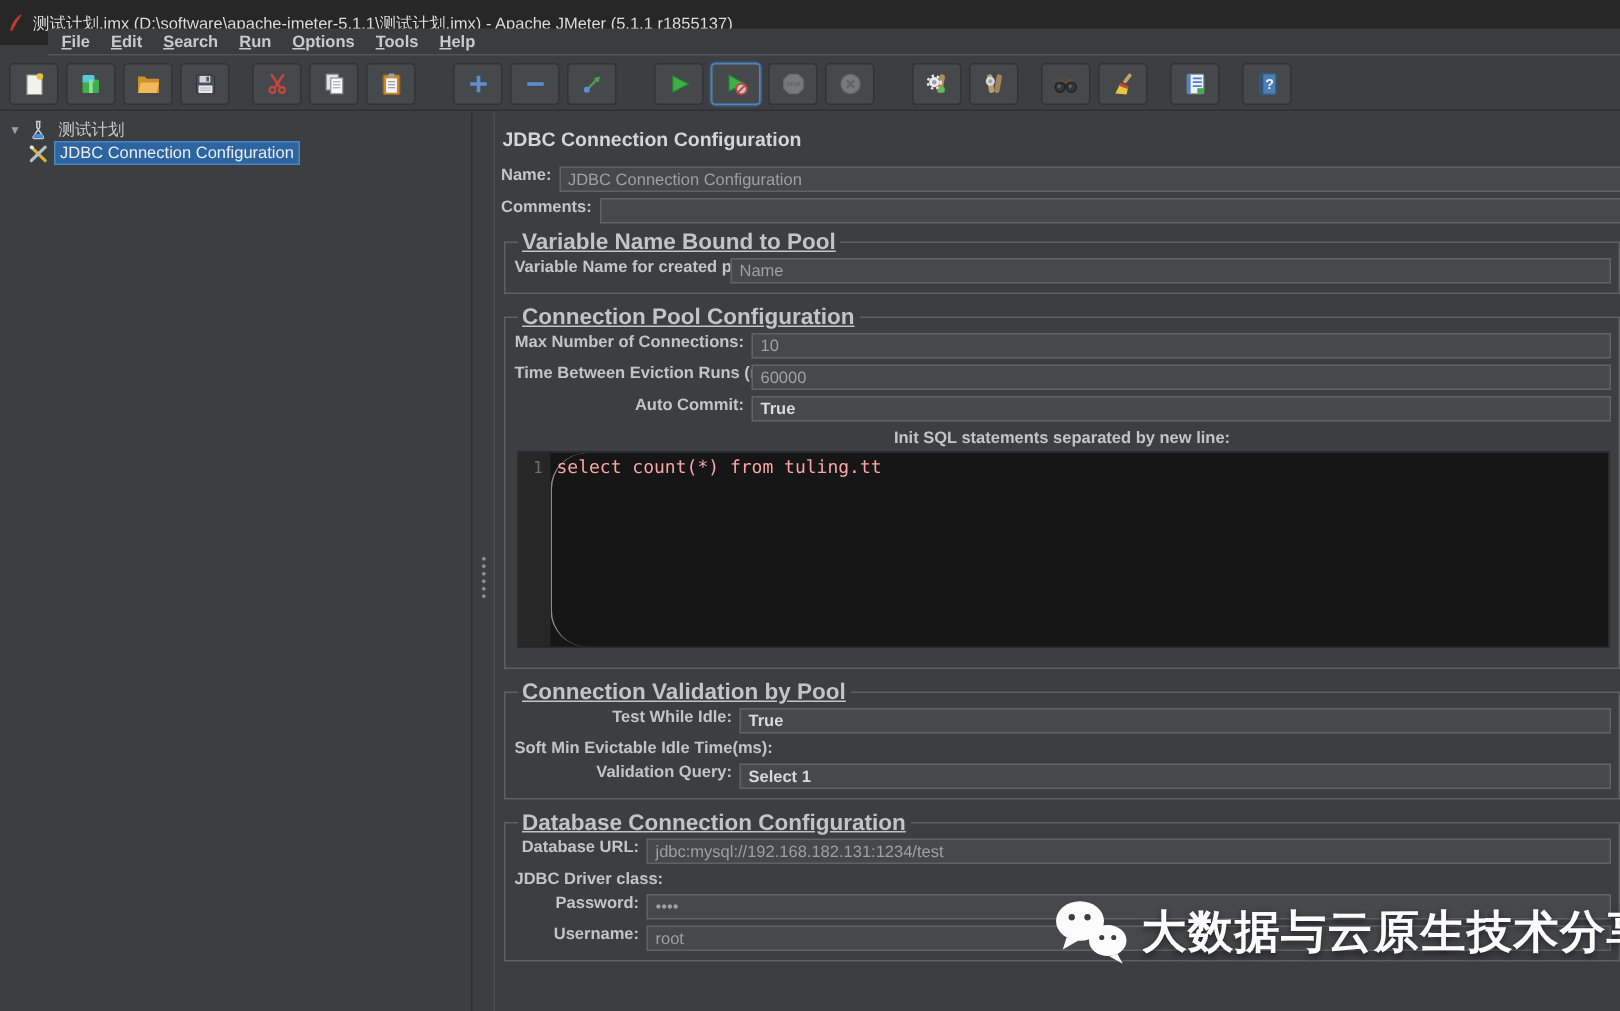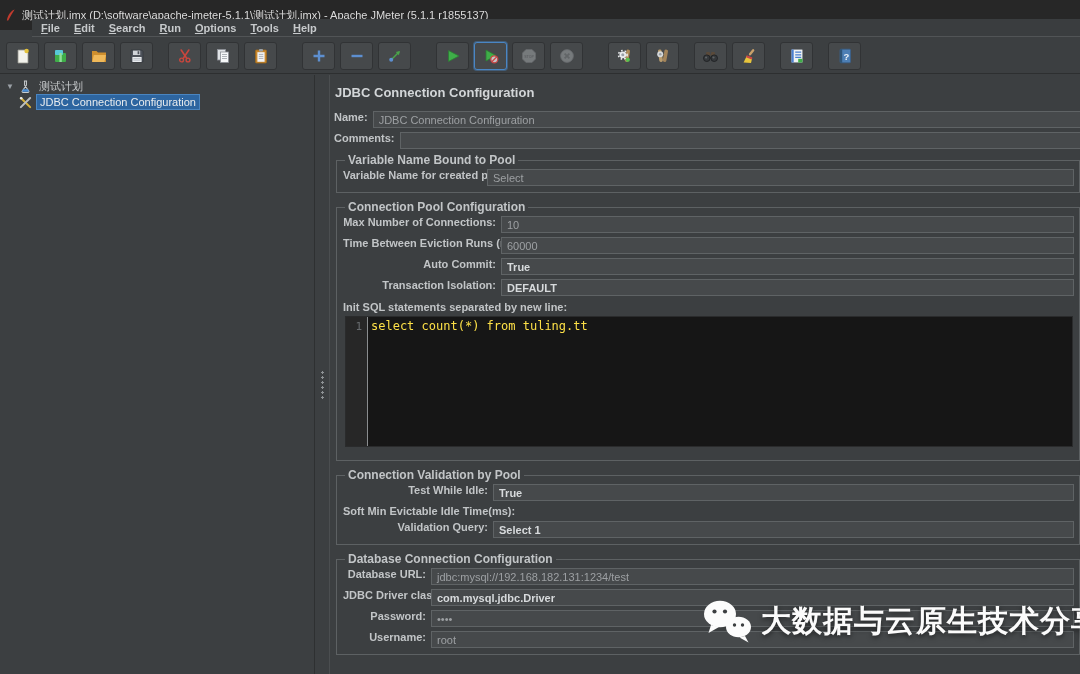--- a/index.html
+++ b/index.html
@@ -39,27 +39,27 @@
   .main-title{font-size:13px;font-weight:bold;color:#d3d6d8;margin:4px 0 11px 1px;}
   .frow{display:flex;align-items:flex-start;margin-bottom:4px;}
   .lbl{font-weight:bold;color:#c2c5c7;padding-right:5px;white-space:nowrap;flex:none;}
   .lbl.r158{width:158px;text-align:right;}
   .lbl.r150{width:150px;text-align:right;}
   .lbl.r88{width:88px;text-align:right;}
   .lbl.w144{width:144px;text-align:left;}
   .field{flex:1;height:17px;background:#46494b;border:1px solid #5f6365;color:#9da0a3;font-size:11px;display:flex;align-items:center;padding:0 5px;margin-right:-1px;white-space:nowrap;overflow:hidden;}
   .field.combo{color:#d7dadc;font-weight:bold;}
   fieldset{border:1px solid #5d6163;margin:2px 0 7px 2px;padding:2px 6px 5px 6px;}
-  legend{font-size:12px;font-weight:bold;color:#c2c5c7;padding:0 3px;margin-left:2px;}
+  legend{font-size:15px;font-weight:bold;color:#c2c5c7;padding:0 3px;margin-left:2px;text-decoration:underline;}
   fieldset .frow{margin-bottom:4px;}
   fieldset .frow:last-child{margin-bottom:1px;}
-  .sql-label{text-align:left;font-weight:bold;color:#c2c5c7;margin:5px 0 3px;}
+  .sql-label{text-align:center;font-weight:bold;color:#c2c5c7;margin:5px 0 3px;}
   .editor{height:131px;background:#161616;border:1px solid #2a2b2c;display:flex;margin:0 0 8px 2px;}
   .gutter{width:21px;background:#272727;color:#686c6f;font-family:"DejaVu Sans Mono",monospace;font-size:11px;text-align:right;padding:3px 5px 0 0;flex:none;}
-  .code{flex:1;border-left:1px solid #8a8d8f;padding:2px 0 0 3px;font-family:"DejaVu Sans Mono",monospace;font-size:12px;color:#fde047;white-space:pre;}
+  .code{flex:1;border-left:1px solid #8a8d8f;padding:2px 0 0 3px;font-family:"DejaVu Sans Mono",monospace;font-size:12px;color:#fca5a5;white-space:pre;border-radius:24px;}
   
   .watermark{position:absolute;left:702px;top:599px;display:flex;align-items:center;gap:9px;pointer-events:none;}
   .wm-text{font-size:30px;font-weight:bold;color:#fbfbfb;letter-spacing:1px;text-shadow:0 2px 5px rgba(0,0,0,.55);white-space:nowrap;}
   svg{display:block;}
 </style>
 </head>
 <body>
 
 <div class="titlebar">
   <span>
@@ -310,41 +310,37 @@
 
   <div class="frow">
     <span class="lbl">Comments:</span>
     <div class="field"></div>
   </div>
 
   <fieldset>
     <legend>Variable Name Bound to Pool</legend>
     <div class="frow">
       <span class="lbl w144">Variable Name for created pool:</span>
-      <div class="field">Select</div>
+      <div class="field">Name</div>
     </div>
   </fieldset>
 
   <fieldset>
     <legend>Connection Pool Configuration</legend>
     <div class="frow">
       <span class="lbl r158">Max Number of Connections:</span>
       <div class="field">10</div>
     </div>
     <div class="frow">
       <span class="lbl r158">Time Between Eviction Runs (ms):</span>
       <div class="field">60000</div>
     </div>
     <div class="frow">
       <span class="lbl r158">Auto Commit:</span>
       <div class="field combo">True</div>
-    </div>
-    <div class="frow">
-      <span class="lbl r158">Transaction Isolation:</span>
-      <div class="field combo">DEFAULT</div>
     </div>
     <div class="sql-label">Init SQL statements separated by new line:</div>
     <div class="editor">
       <div class="gutter">1</div>
       <div class="code">select count(*) from tuling.tt</div>
     </div>
   </fieldset>
 
   <fieldset>
     <legend>Connection Validation by Pool</legend>
@@ -362,21 +358,20 @@
   </fieldset>
 
   <fieldset>
     <legend>Database Connection Configuration</legend>
     <div class="frow">
       <span class="lbl r88">Database URL:</span>
       <div class="field">jdbc:mysql://192.168.182.131:1234/test</div>
     </div>
     <div class="frow">
       <span class="lbl r88">JDBC Driver class:</span>
-      <div class="field combo">com.mysql.jdbc.Driver</div>
     </div>
     <div class="frow">
       <span class="lbl r88">Password:</span>
       <div class="field">••••</div>
     </div>
     <div class="frow">
       <span class="lbl r88">Username:</span>
       <div class="field">root</div>
     </div>
   </fieldset>

